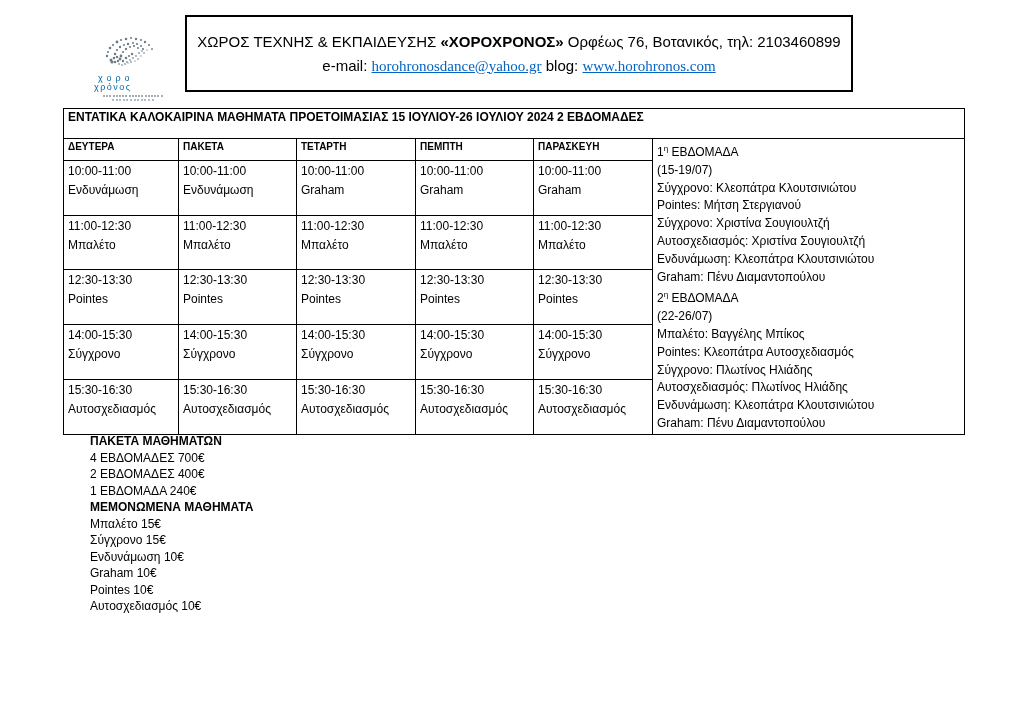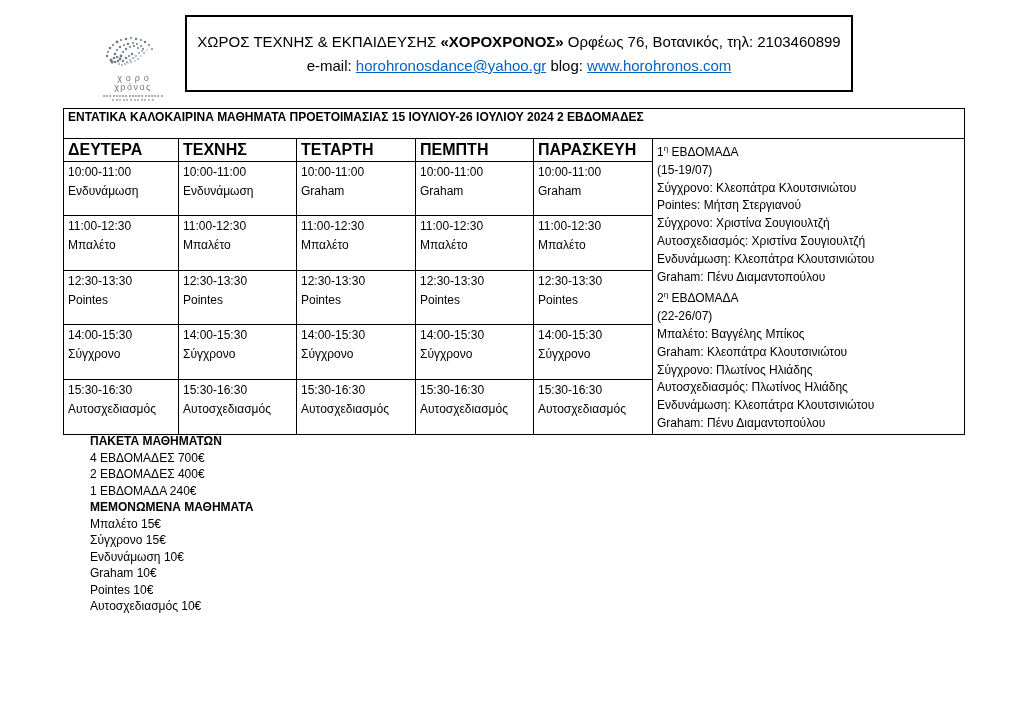--- a/index.html
+++ b/index.html
@@ -9,39 +9,39 @@
   }
   
   .header-box{
     position:absolute;left:185px;top:15px;width:668px;height:77px;
     border:2px solid #000;box-sizing:border-box;
     display:flex;flex-direction:column;align-items:center;justify-content:center;
     gap:7px;font-size:15px;text-align:center;background:#fff;
   }
   .header-line{white-space:nowrap;}
   .hb-bold{font-weight:bold;}
-  .hlink{color:#0563C1;text-decoration:underline;cursor:pointer;}
-  
-  .logo{position:absolute;left:94px;top:34px;width:78px;text-align:center;color:#737373;}
+  .hlink{color:#0563C1;text-decoration:underline;cursor:pointer;font-family:Liberation Serif, serif;}
+  
+  .logo{position:absolute;left:94px;top:34px;width:78px;color:#0369a1;}
   .logo svg{display:block;margin:0 auto;}
   .logo-text1{font-size:9px;letter-spacing:4px;line-height:9px;margin-top:0;padding-left:4px;}
   .logo-text2{font-size:9px;letter-spacing:1.5px;line-height:9px;}
   .fp1{width:60px;height:2px;margin:3px auto 0;background:repeating-linear-gradient(90deg,#a7aeb4 0 2px,transparent 2px 3.2px);}
   .fp2{width:42px;height:2px;margin:2px auto 0;background:repeating-linear-gradient(90deg,#b4bac0 0 2px,transparent 2px 3.6px);}
   
   table.sched{
     position:absolute;left:63px;top:108px;width:901px;
     border-collapse:collapse;table-layout:fixed;background:#fff;
   }
   table.sched td,table.sched th{
     border:1.5px solid #000;vertical-align:top;text-align:left;
     padding:1px 4px;font-size:12px;box-sizing:border-box;overflow:hidden;
   }
   .title-cell{text-align:center;font-weight:bold;font-size:12.5px;height:30px;padding:1px 2px;margin-left:48px;}
-  table.sched th{font-weight:bold;font-size:16px;height:21px;padding-top:2px;}
+  table.sched th{font-weight:bold;font-size:10px;height:21px;padding-top:2px;}
   tr.body-row{height:53px;}
   .cell-time,.cell-class{line-height:19px;white-space:nowrap;}
   .info-cell{padding:2px 7px;line-height:17.8px;font-size:12.2px;}
   .info-cell .wk{font-weight:normal;}
   .info-cell sup{font-size:8px;}
   
   .packages{position:absolute;left:90px;top:433px;font-size:12px;line-height:16.5px;}
   .pk-bold{font-weight:bold;}
 </style>
 </head>
@@ -132,37 +132,37 @@
       <col style="width:118px">
       <col style="width:119px">
       <col style="width:312px">
   </colgroup>
   <tbody>
       <tr>
     <td class="title-cell" colspan="6">ΕΝΤΑΤΙΚΑ ΚΑΛΟΚΑΙΡΙΝΑ ΜΑΘΗΜΑΤΑ ΠΡΟΕΤΟΙΜΑΣΙΑΣ 15 ΙΟΥΛΙΟΥ-26 ΙΟΥΛΙΟΥ 2024 2 ΕΒΔΟΜΑΔΕΣ</td>
   </tr>
   <tr>
     <th>ΔΕΥΤΕΡΑ</th>
-    <th>ΤΕΧΝΗΣ</th>
+    <th>ΠΑΚΕΤΑ</th>
     <th>ΤΕΤΑΡΤΗ</th>
     <th>ΠΕΜΠΤΗ</th>
     <th>ΠΑΡΑΣΚΕΥΗ</th>
     <td class="info-cell" rowspan="6">
       <div class="wk"><span>1</span><sup>η</sup><span> ΕΒΔΟΜΑΔΑ</span></div>
       <div class="wk">(15-19/07)</div>
       <div>Σύγχρονο: Κλεοπάτρα Κλουτσινιώτου</div>
       <div>Pointes: Μήτση Στεργιανού</div>
       <div>Σύγχρονο: Χριστίνα Σουγιουλτζή</div>
       <div>Αυτοσχεδιασμός: Χριστίνα Σουγιουλτζή</div>
       <div>Ενδυνάμωση: Κλεοπάτρα Κλουτσινιώτου</div>
       <div>Graham: Πένυ Διαμαντοπούλου</div>
       <div class="wk"><span>2</span><sup>η</sup><span> ΕΒΔΟΜΑΔΑ</span></div>
       <div class="wk">(22-26/07)</div>
       <div>Μπαλέτο: Βαγγέλης Μπίκος</div>
-      <div>Graham: Κλεοπάτρα Κλουτσινιώτου</div>
+      <div>Pointes: Κλεοπάτρα Αυτοσχεδιασμός</div>
       <div>Σύγχρονο: Πλωτίνος Ηλιάδης</div>
       <div>Αυτοσχεδιασμός: Πλωτίνος Ηλιάδης</div>
       <div>Ενδυνάμωση: Κλεοπάτρα Κλουτσινιώτου</div>
       <div>Graham: Πένυ Διαμαντοπούλου</div>
     </td>
   </tr>
   <tr class="body-row">
     <td>
           <div class="cell-time">10:00-11:00</div>
           <div class="cell-class">Ενδυνάμωση</div>

